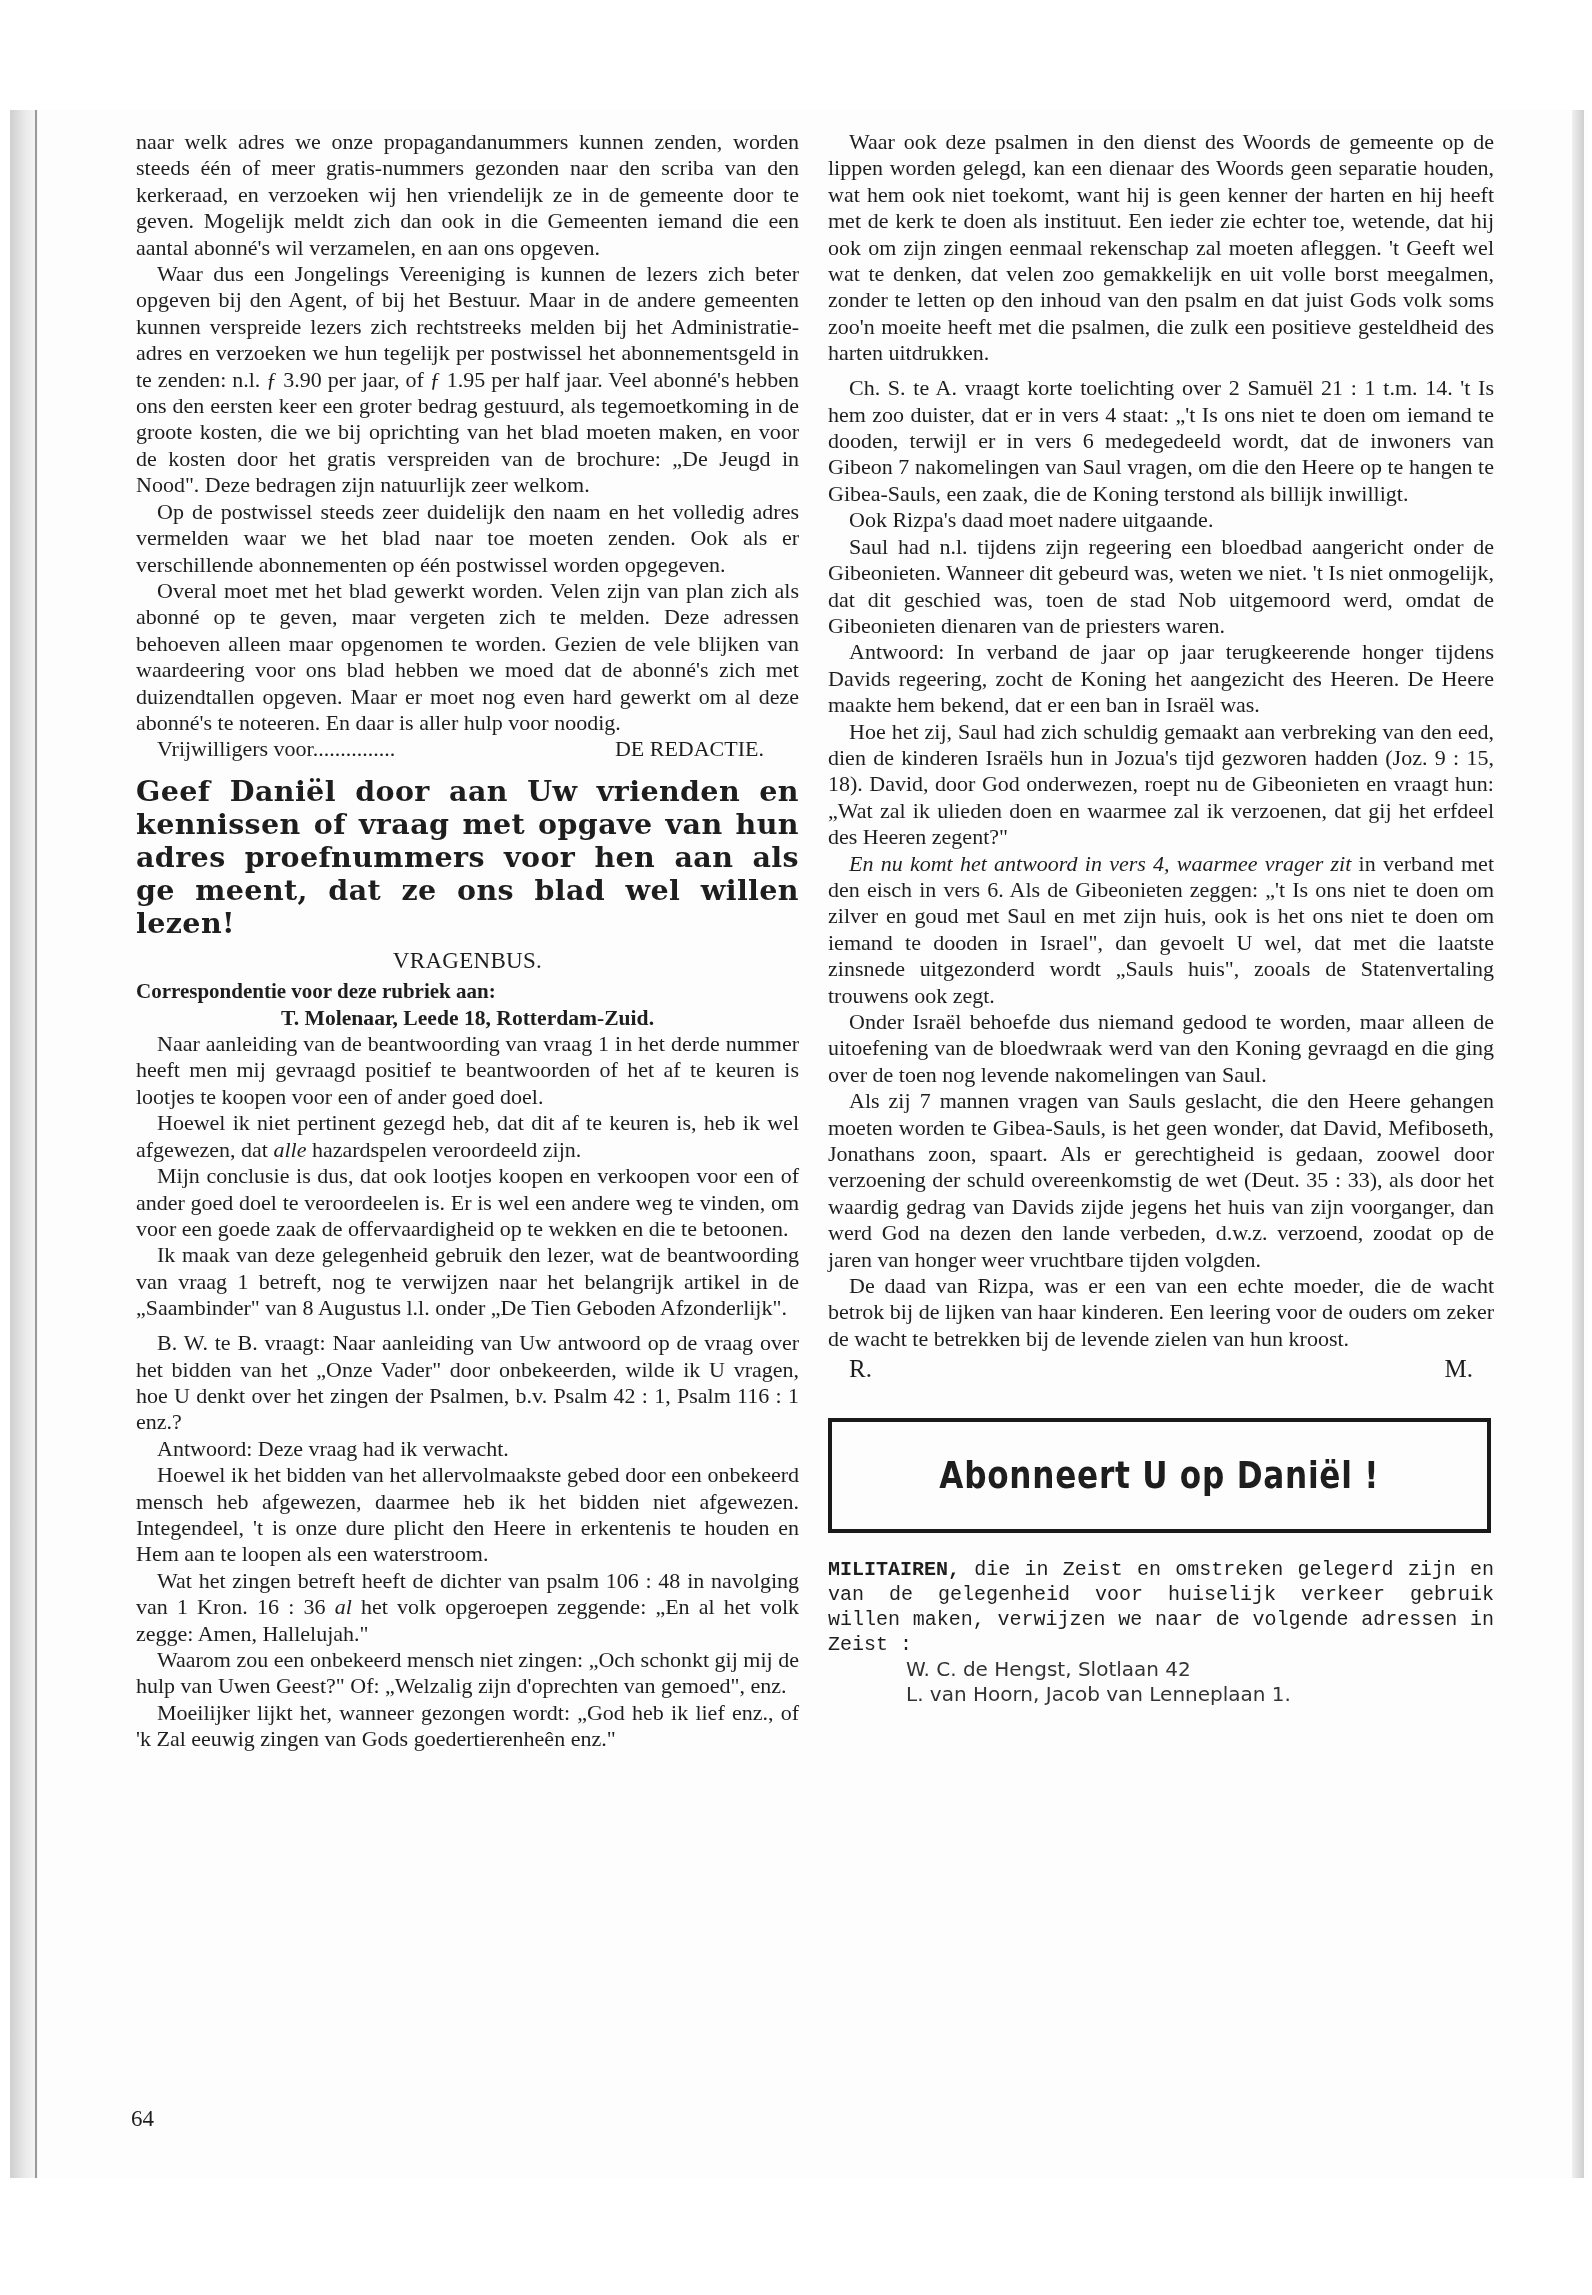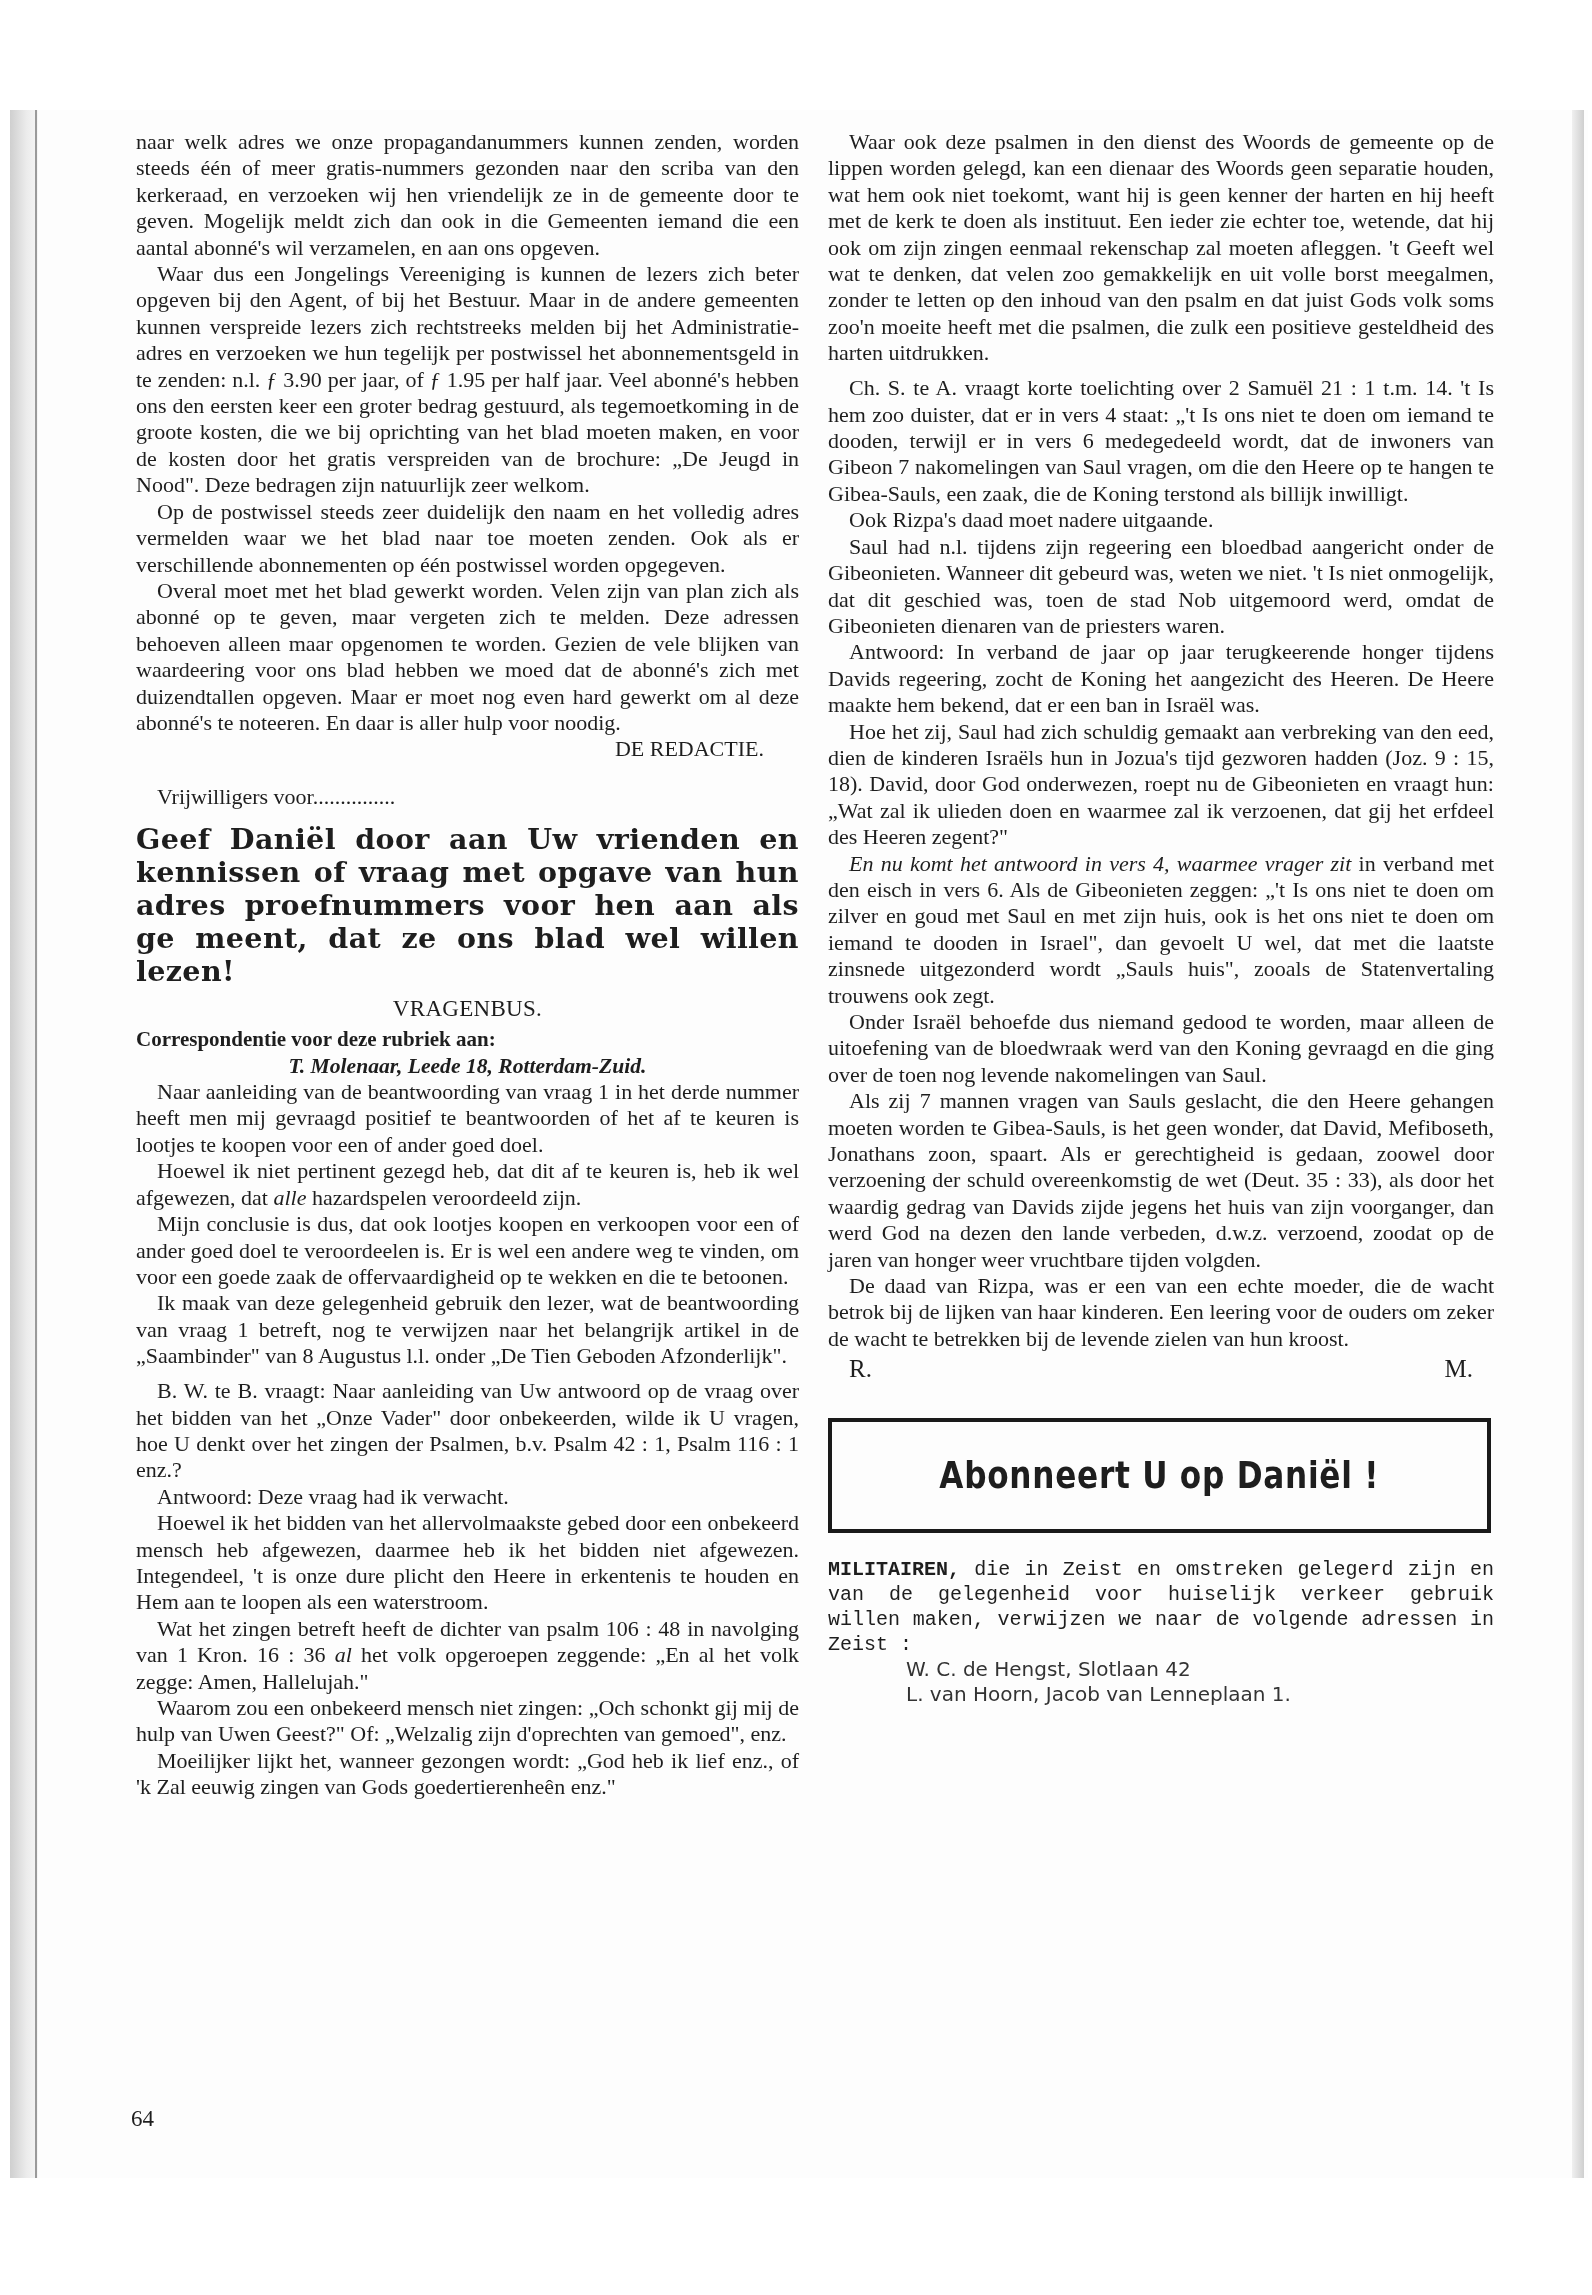--- a/index.html
+++ b/index.html
@@ -11,26 +11,26 @@
   .gutter-line { position:absolute; left:35px; top:110px; width:1.7px; height:2068px; background:#9a9a9a; }
   .gutter-right { position:absolute; left:1572px; top:110px; width:12px; height:2068px;
                   background:linear-gradient(to right,#f0f0f0,#cfcfcf); }
   .col { position:absolute; top:129px; font-size:22px; line-height:26.4px; text-align:justify; }
   .col-left { left:136px; width:663px; }
   .col-right { left:828px; width:666px; }
   .col p { margin:0; }
   .col p.ind { text-indent:21px; }
   .col p.gap { margin-top:8.6px; }
   .sign { display:flex; justify-content:space-between; }
-  .sign-left { padding-right:35px;margin-top:48px; }
+  .sign-left { padding-right:35px; }
   .headline { font-family:"DejaVu Serif",serif; font-weight:bold; font-size:28.5px; line-height:33px;
               text-align:justify; margin:12px 0 7px 0; letter-spacing:0.4px; }
   .section-title { text-align:center; font-size:23px; margin:8.6px 0 3.5px 0; letter-spacing:0.3px; }
   .corr-label { font-weight:bold; font-size:21px; }
-  .corr-addr { text-align:center; font-weight:bold; font-size:21.6px;font-style:italic; }
+  .corr-addr { text-align:center; font-weight:bold; font-size:21.6px; }
   .initials { display:flex; justify-content:space-between; padding:0 21px 0 21px; font-size:25px; margin-top:3.5px; }
   .ad-box { margin:36px 3.5px 24px 0; border:4.3px solid #1a1a1a; height:107px;
             display:flex; align-items:center; justify-content:center; }
   .ad-text { font-family:"DejaVu Sans",sans-serif; font-weight:bold; font-size:38px;
              letter-spacing:0.9px; transform:scaleX(0.82); }
   .mil { font-family:Liberation Mono, monospace; font-size:20px; line-height:25px; text-align:justify; }
   .mil-bold { font-weight:bold; }
   .addr { font-family:"DejaVu Sans",sans-serif; font-size:20px; line-height:25px;
           padding-left:78px; color:#333; }
   .page-number { position:absolute; left:131px; top:2106px; font-size:23px; }

